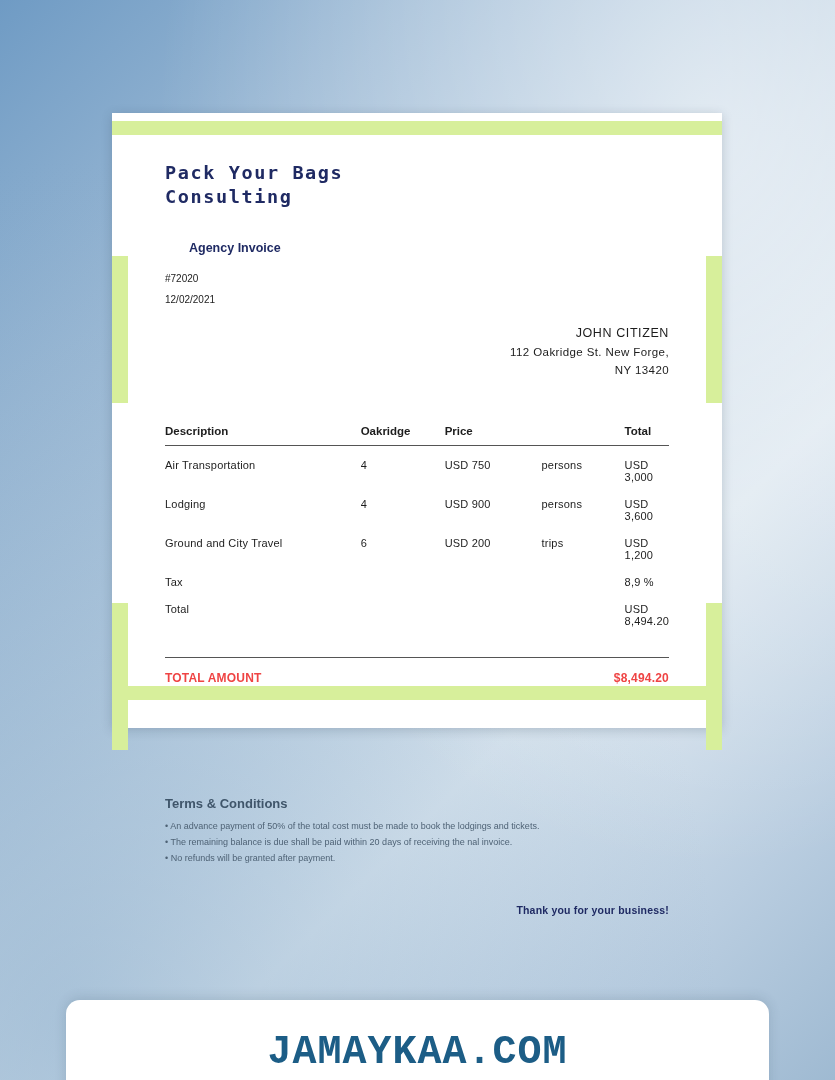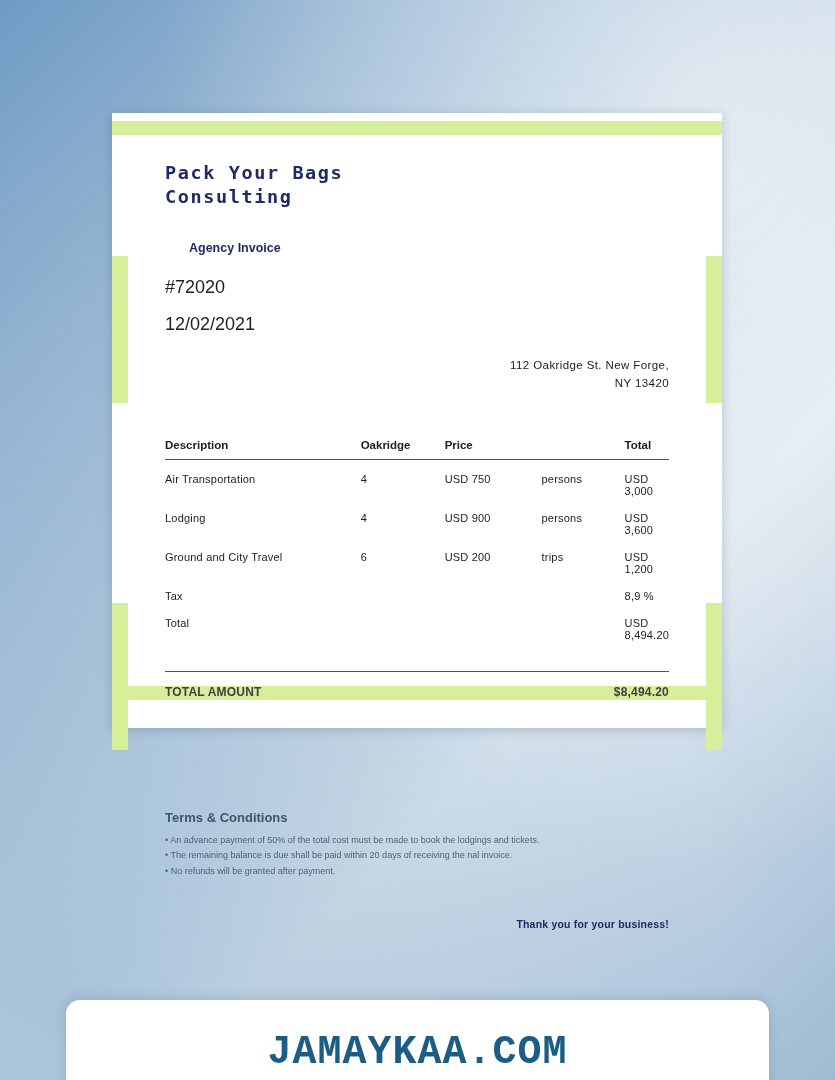--- a/index.html
+++ b/index.html
@@ -71,21 +71,21 @@
   .doc-type {
     margin-top: 33px;
     font-size: 12.5px;
     font-weight: 700;
     color: #1f2a63;
     margin-left: 24px;
   }
 
   .meta {
     margin-top: 14px;
-    font-size: 18px;
+    font-size: 10px;
     color: #222;
     line-height: 2.05;
   }
 
   .bill-to {
     margin-top: 14px;
     text-align: right;
     font-size: 11.5px;
     color: #1d1d1d;
     line-height: 1.55;
@@ -124,21 +124,21 @@
   .totals-rule {
     border: 0;
     border-top: 1.3px solid #555;
     margin: 28px 0 0 0;
   }
   .grand {
     display: flex;
     justify-content: space-between;
     font-size: 12px;
     font-weight: 700;
-    color: #404040;
+    color: #ef4444;
     padding-top: 13px;
     letter-spacing: 0.2px;
   }
 
   .terms {
     margin-top: 108px;
     font-size: 9px;
     color: #4e6275;
     line-height: 1.75;
   }
@@ -203,20 +203,21 @@
       </div>
 
       <div class="doc-type">Agency Invoice</div>
 
       <div class="meta">
         <div>#72020</div>
         <div>12/02/2021</div>
       </div>
 
       <div class="bill-to">
+        <div class="name">JOHN CITIZEN</div>
         <div>112  Oakridge  St.  New  Forge,</div>
         <div>NY  13420</div>
       </div>
 
       <table class="items">
         <thead>
           <tr>
             <th class="c-desc">Description</th>
             <th class="c-qty">Oakridge</th>
             <th class="c-price">Price</th>

